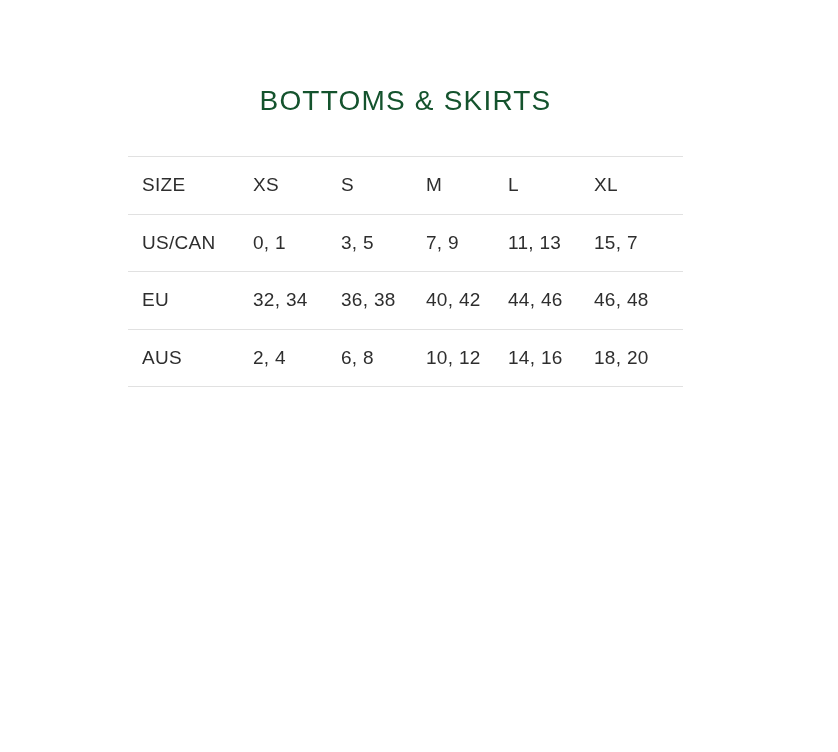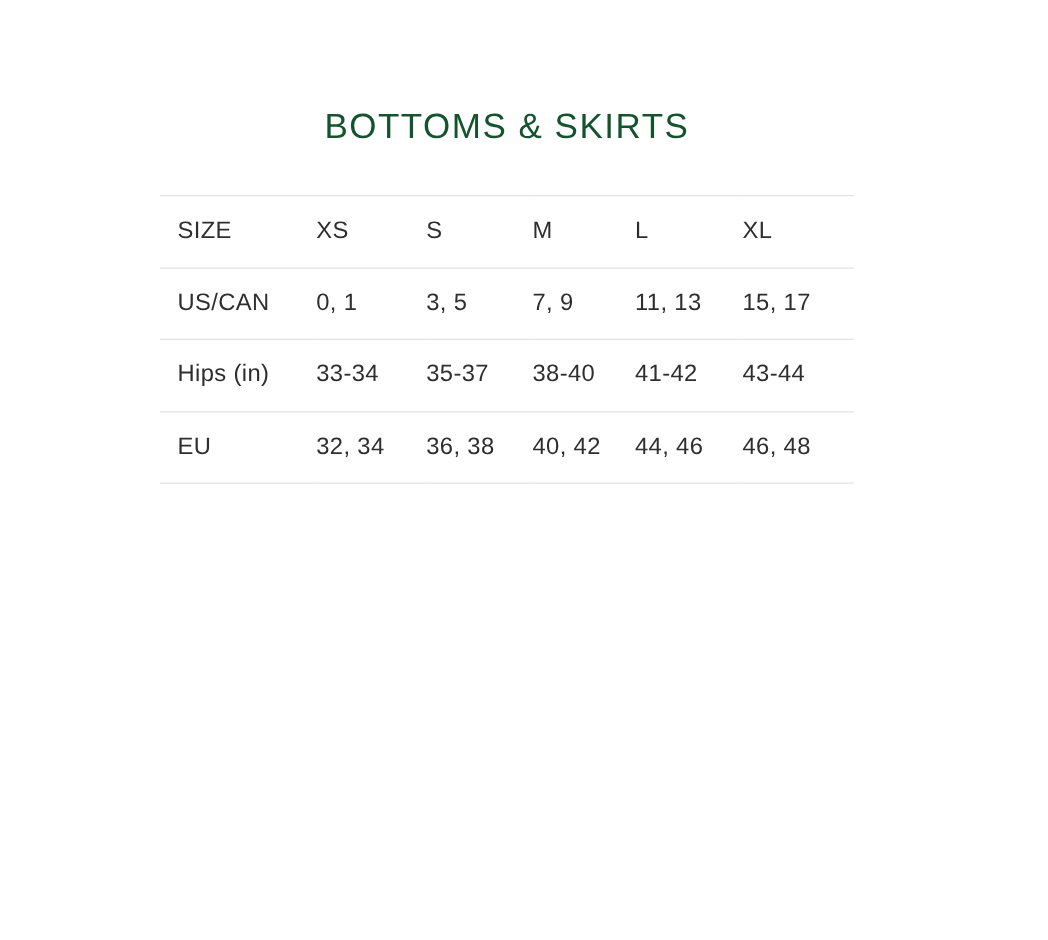--- a/index.html
+++ b/index.html
@@ -90,34 +90,34 @@
           <th>XL</th>
         </tr>
     </thead>
     <tbody>
         <tr>
           <td>US/CAN</td>
           <td>0, 1</td>
           <td>3, 5</td>
           <td>7, 9</td>
           <td>11, 13</td>
-          <td>15, 17</td>
-        </tr>
-        <tr>
-          <td>Hips (in)</td>
-          <td>33-34</td>
-          <td>35-37</td>
-          <td>38-40</td>
-          <td>41-42</td>
-          <td>43-44</td>
+          <td>15, 7</td>
         </tr>
         <tr>
           <td>EU</td>
           <td>32, 34</td>
           <td>36, 38</td>
           <td>40, 42</td>
           <td>44, 46</td>
           <td>46, 48</td>
         </tr>
+        <tr>
+          <td>AUS</td>
+          <td>2, 4</td>
+          <td>6, 8</td>
+          <td>10, 12</td>
+          <td>14, 16</td>
+          <td>18, 20</td>
+        </tr>
       </tbody>
   </table>
 
 </main>
 
 </body></html>

